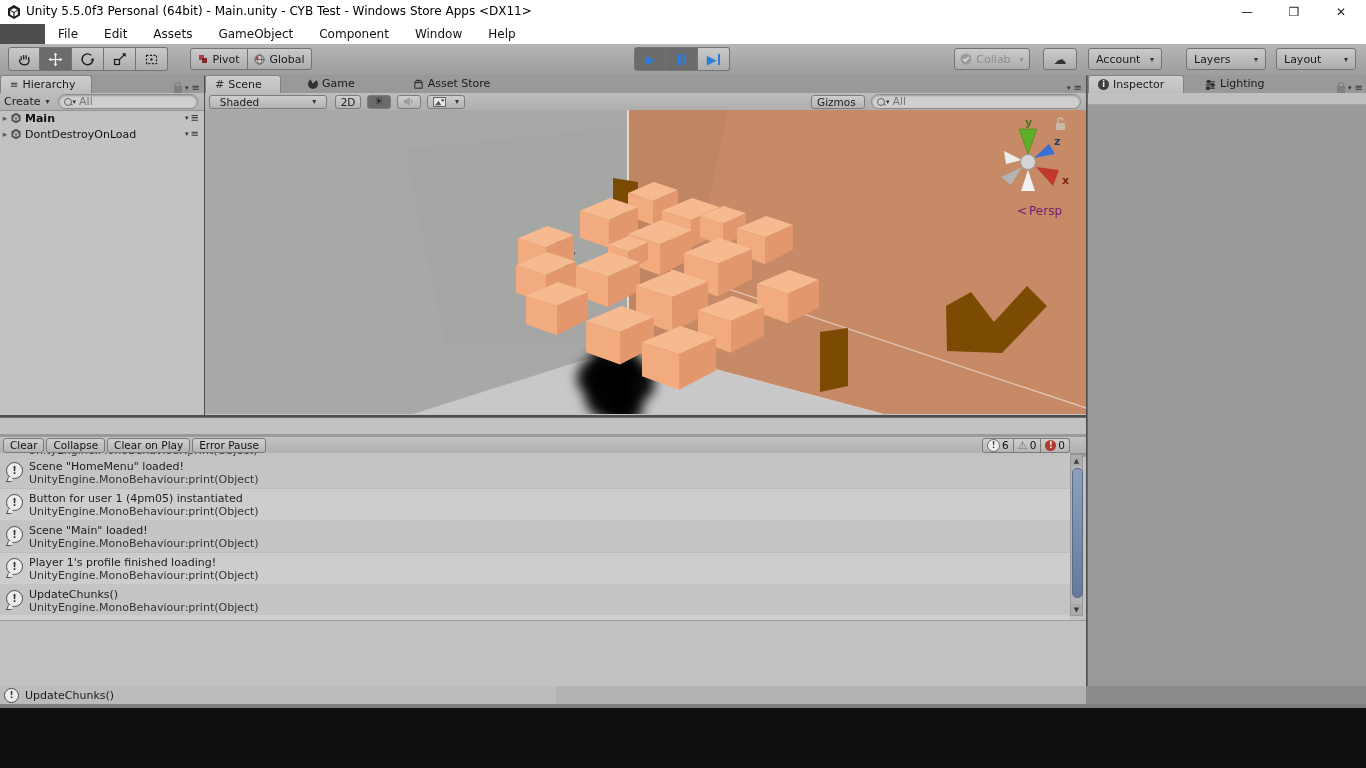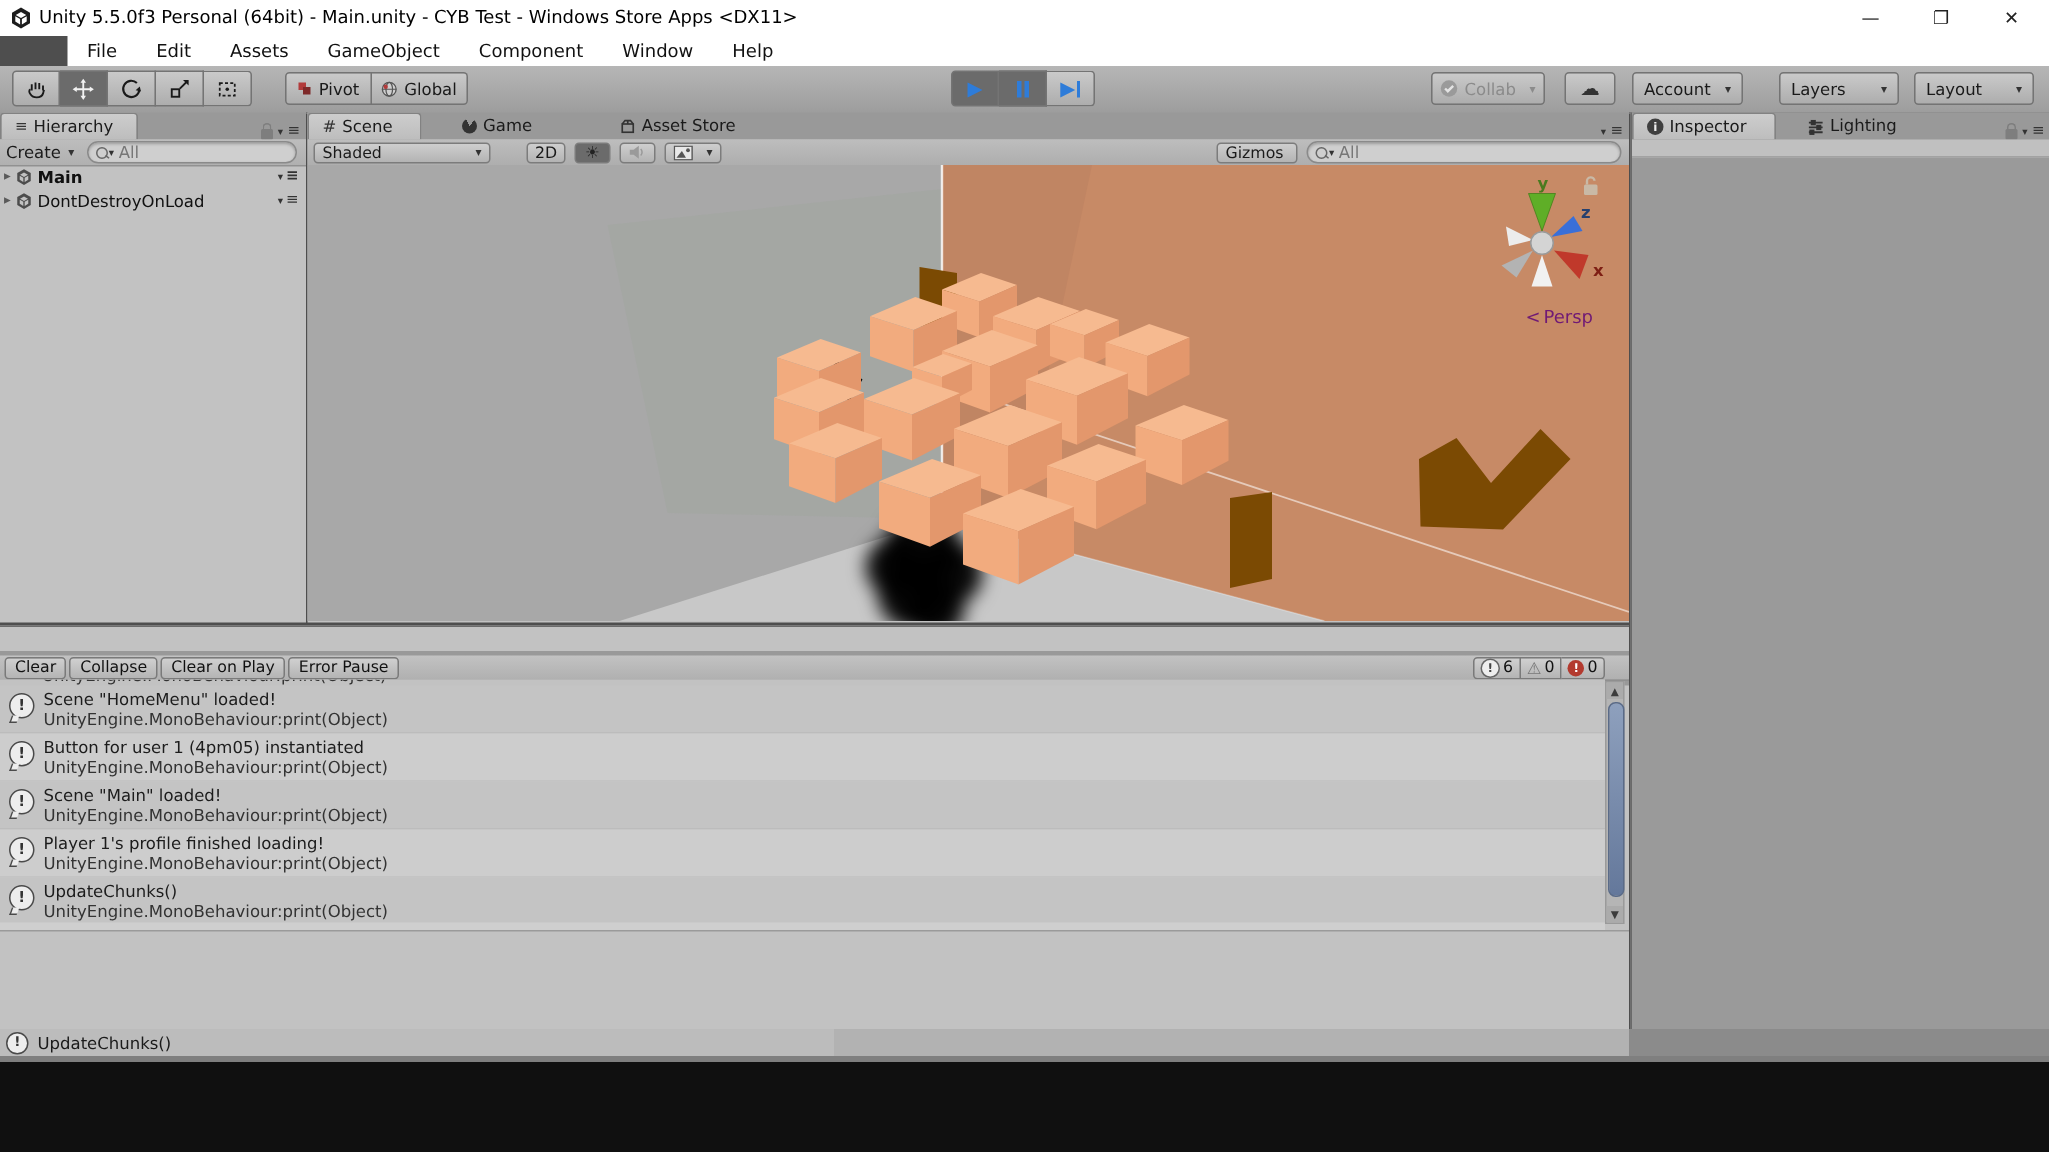--- a/index.html
+++ b/index.html
@@ -308,25 +308,25 @@
             <path d="M2,4 L4,1.5 H8 L10,4 M6,4 V1.8"></path>
         </svg>
         <span>Asset Store</span>
       </div>
       <div class="panel-right-icons">
         <span class="tinydd">▾</span>
         <span class="hamb">≡</span>
       </div>
     </div>
     <div class="scenetools">
-      <div class="minibtn" style="margin-left:4px;width:118px;justify-content:space-between;gap:48px;">
+      <div class="minibtn" style="margin-left:4px;width:118px;justify-content:center;gap:48px;">
         <span>Shaded</span>
         <span class="ddown">▾</span>
       </div>
-      <div class="minibtn" style="margin-left:24px;width:26px;justify-content:center;">
+      <div class="minibtn" style="margin-left:8px;width:26px;justify-content:center;">
         <span>2D</span>
       </div>
       <div class="minibtn pressed" style="margin-left:6px;width:24px;justify-content:center;">
         <span style="font-size:11px;color:#222;">☀</span>
       </div>
       <div class="minibtn" style="margin-left:6px;width:24px;justify-content:center;">
         <svg width="12" height="11" viewBox="0 0 14 12" fill="#9a9a9a">
           <polygon points="1,4 4,4 8,1 8,11 4,8 1,8"></polygon>
             <path d="M9.5,3.5 a3.5,3.5 0 0 1 0,5" stroke="#9a9a9a" fill="none" stroke-width="1.2"></path>
         </svg>

